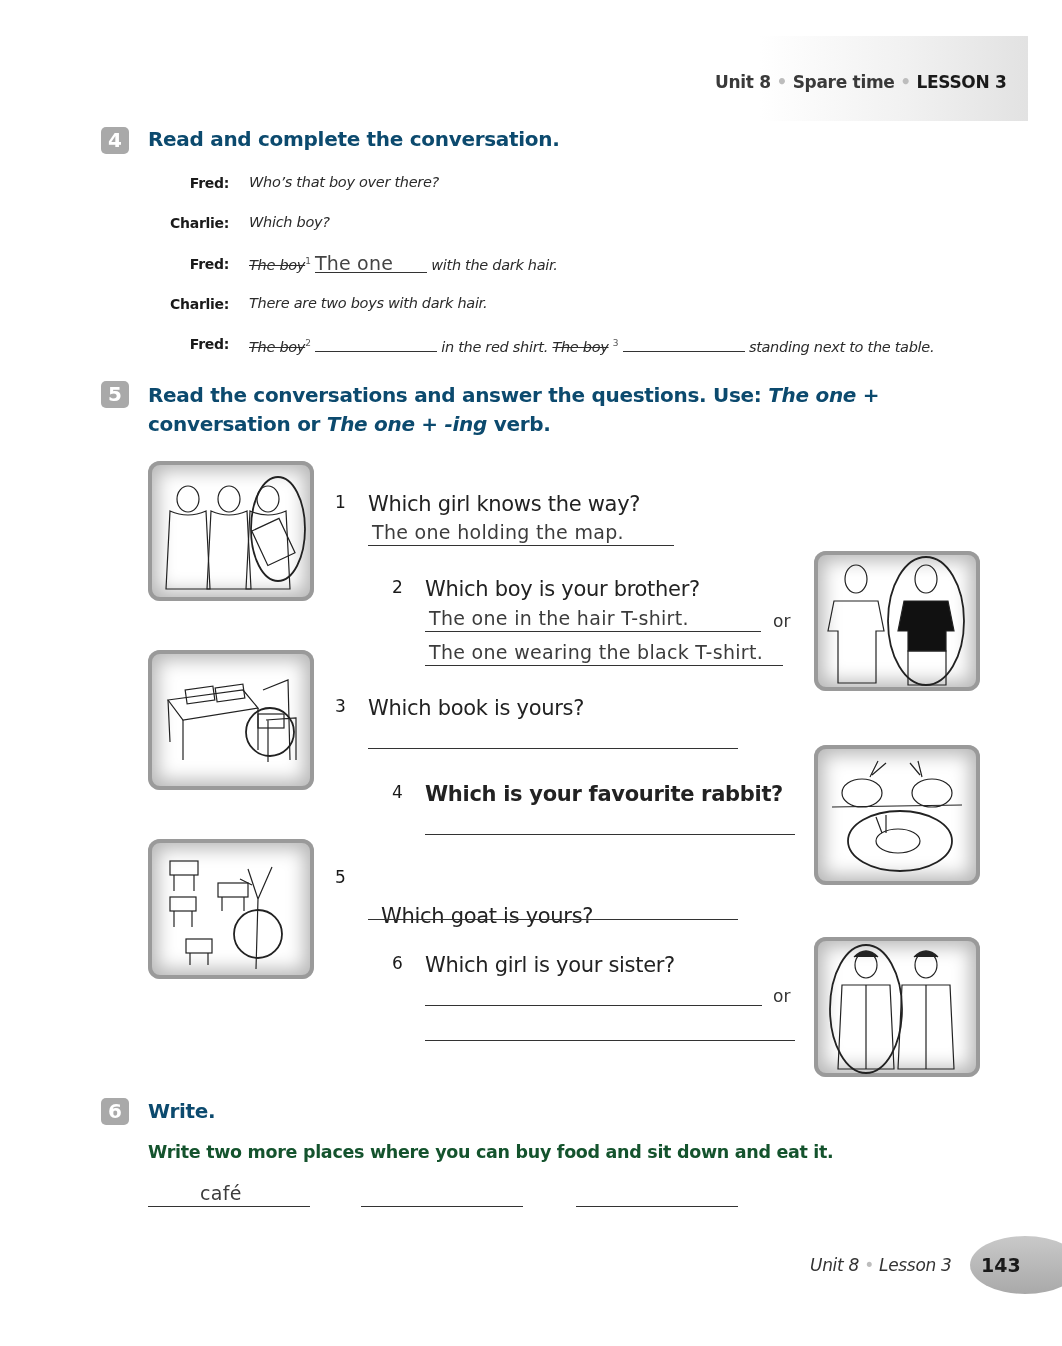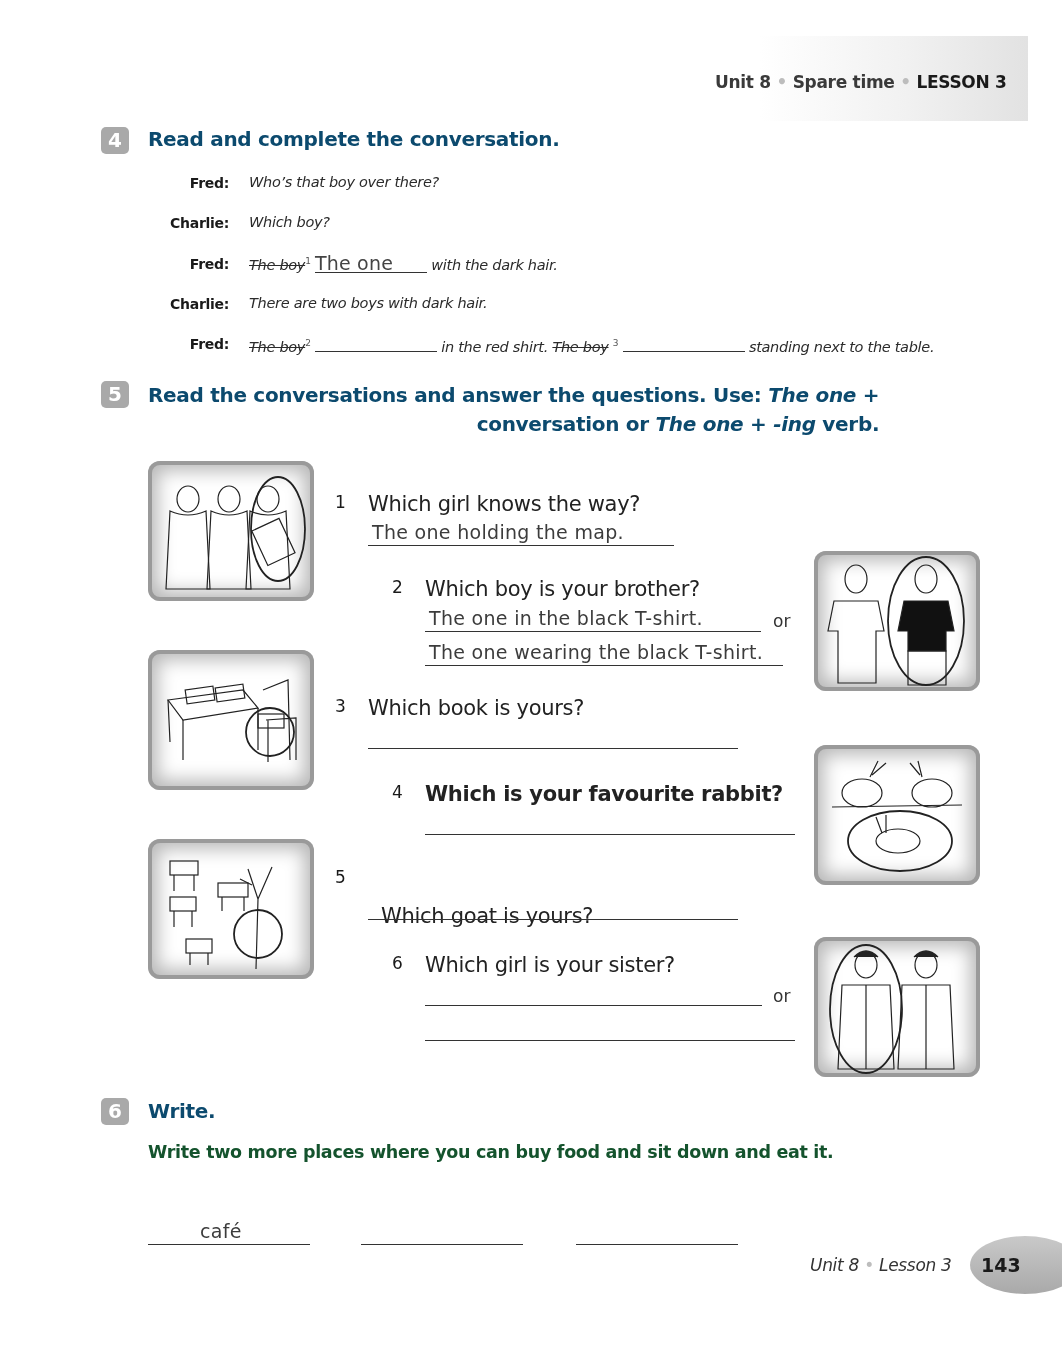--- a/index.html
+++ b/index.html
@@ -35,21 +35,21 @@
   .answer-hand { font-family:"DejaVu Sans", sans-serif; font-size:19px; color:#3c3c3c; letter-spacing:0.3px; white-space:nowrap; padding-left:4px; line-height:26px; }
   .or { font-family:"DejaVu Sans", sans-serif; font-size:17px; color:#333; }
 
   
   .frame { width:166px; height:140px; border-radius:12px;
     background:#fff; box-shadow: inset 0 0 0 4px #9a9a9a, inset 0 0 18px 10px #b8b8b8; overflow:hidden; }
   .frame svg { position:absolute; left:0; top:0; }
 
   
   .subtitle { font-family:"DejaVu Sans", sans-serif; font-weight:bold; font-size:17.5px; color:#14532d; letter-spacing:-0.3px; white-space:nowrap; }
-  .w-line { border-bottom:1.5px solid #333; height:26px; width:162px;margin-top:38px; }
+  .w-line { border-bottom:1.5px solid #333; height:26px; width:162px; }
 
   
   .footer-text { font-family:"DejaVu Sans", sans-serif; font-style:italic; font-size:17px; color:#333; white-space:nowrap; letter-spacing:-0.3px; }
   .page-oval { left:970px; top:1236px; width:110px; height:58px; border-radius:50%;
     background:linear-gradient(180deg,#c9c9c9,#a9a9a9); }
   .page-num { left:981px; top:1254px; font-family:"DejaVu Sans", sans-serif; font-weight:bold; font-size:19px; color:#1a1a1a; }
 </style>
 </head>
 <body>
 
@@ -85,21 +85,21 @@
 <div class="abs line" style="left:249px;top:335px;">
   <span class="strike">The boy</span><sup>2</sup>
   <span class="blank" style="width:122px;"></span>
   <span>in the red shirt.</span>
   <span class="strike">The boy</span>&nbsp;<sup>3</sup>
   <span class="blank" style="width:122px;"></span>
   <span>standing next to the table.</span>
 </div>
 
 <div class="abs badge" style="left:101px;top:381px;">5</div>
-<div class="abs ex-title" style="left:148px;top:381px;line-height:29px;text-align:right;">
+<div class="abs ex-title" style="left:148px;top:381px;line-height:29px;">
   <span>Read the conversations and answer the questions. Use: </span><i>The one</i><span> +</span><br>
   <span>conversation or </span><i>The one</i><span> + </span><i>-ing</i><span> verb.</span>
 </div>
 
 <div class="abs frame" style="left:148px;top:461px;">
   <svg width="166" height="140">
     <g fill="none" stroke="#222" stroke-width="1.2">
       <ellipse cx="40" cy="38" rx="11" ry="13"></ellipse>
         <path d="M22 50 Q40 58 58 50 L62 128 L18 128 Z"></path>
       <ellipse cx="81" cy="38" rx="11" ry="13"></ellipse>
@@ -189,21 +189,21 @@
 
 <div class="abs qnum" style="left:335px;top:492px;">1</div>
 <div class="abs qtext" style="left:368px;top:492px;">Which girl knows the way?</div>
 <div class="abs answer-line" style="left:368px;top:519px;width:306px;">
   <div class="answer-hand">The one holding the map.</div>
 </div>
 
 <div class="abs qnum" style="left:392px;top:577px;">2</div>
 <div class="abs qtext" style="left:425px;top:577px;">Which boy is your brother?</div>
 <div class="abs answer-line" style="left:425px;top:605px;width:336px;">
-  <div class="answer-hand">The one in the black T-shirt.</div>
+  <div class="answer-hand">The one in the hair T-shirt.</div>
 </div>
 <div class="abs or" style="left:773px;top:611px;">or</div>
 <div class="abs answer-line" style="left:425px;top:639px;width:358px;">
   <div class="answer-hand">The one wearing the black T-shirt.</div>
 </div>
 
 <div class="abs qnum" style="left:335px;top:696px;">3</div>
 <div class="abs qtext" style="left:368px;top:696px;">Which book is yours?</div>
 <div class="abs answer-line" style="left:368px;top:722px;width:370px;"></div>
 

